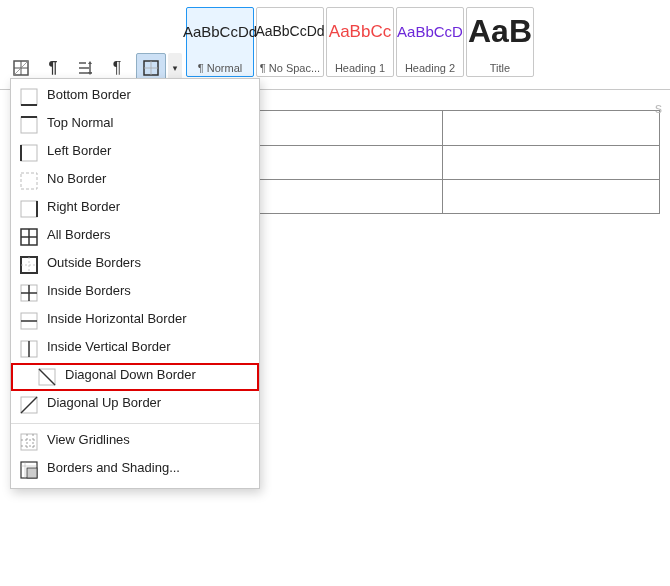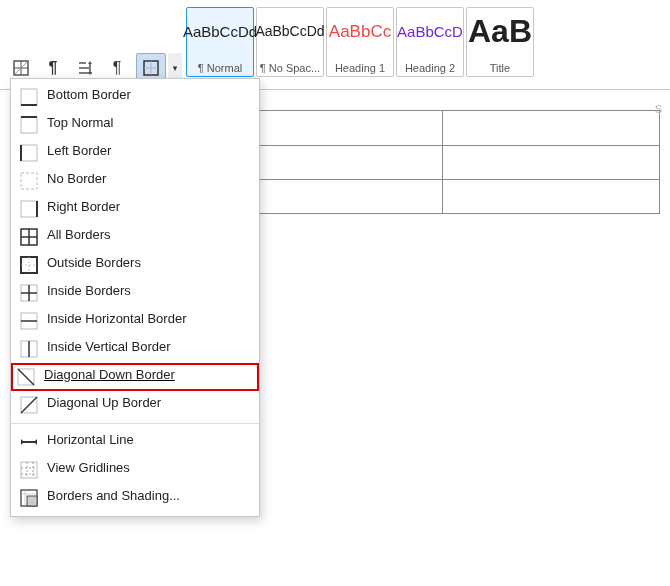--- a/index.html
+++ b/index.html
@@ -124,22 +124,21 @@
     .menu-item {
       display: flex;
       padding: 4px 10px 4px 8px;
       cursor: pointer;
       height: 28px;
       gap: 8px;
     }
     .menu-item.highlighted {
       background: #fff;
       border: 2px solid #d00;
-      padding: 2px 8px 2px 3px;
-      text-decoration: underline;
+      padding: 2px 8px 2px 24px;
     }
 
     .menu-item-icon {
       width: 20px;
       height: 20px;
       flex-shrink: 0;
       display: flex;
       align-items: center;
       justify-content: center;
     }
@@ -400,30 +399,20 @@
       <svg width="20" height="20" viewBox="0 0 20 20">
         <rect x="2" y="2" width="16" height="16" fill="none" stroke="#bbb" stroke-width="1"></rect>
         <line x1="2" y1="18" x2="18" y2="2" stroke="#333" stroke-width="1.5"></line>
       </svg>
     </span>
     <span class="menu-item-label">Diagonal Up Border</span>
   </div>
 
   <div class="menu-separator"></div>
 
-  <div class="menu-item">
-    <span class="menu-item-icon">
-      <svg width="20" height="20" viewBox="0 0 20 20">
-        <line x1="2" y1="10" x2="18" y2="10" stroke="#333" stroke-width="2"></line>
-        <polygon points="2,7 2,13 5,10" fill="#333"></polygon>
-        <polygon points="18,7 18,13 15,10" fill="#333"></polygon>
-      </svg>
-    </span>
-    <span class="menu-item-label">Horizontal Line</span>
-  </div>
 
 
   <div class="menu-item">
     <span class="menu-item-icon">
       <svg width="20" height="20" viewBox="0 0 20 20">
         <rect x="2" y="2" width="16" height="16" fill="none" stroke="#bbb" stroke-width="1"></rect>
         <line x1="2" y1="8" x2="18" y2="8" stroke="#888" stroke-width="0.8" stroke-dasharray="2,2"></line>
         <line x1="2" y1="14" x2="18" y2="14" stroke="#888" stroke-width="0.8" stroke-dasharray="2,2"></line>
         <line x1="8" y1="2" x2="8" y2="18" stroke="#888" stroke-width="0.8" stroke-dasharray="2,2"></line>
         <line x1="14" y1="2" x2="14" y2="18" stroke="#888" stroke-width="0.8" stroke-dasharray="2,2"></line>

